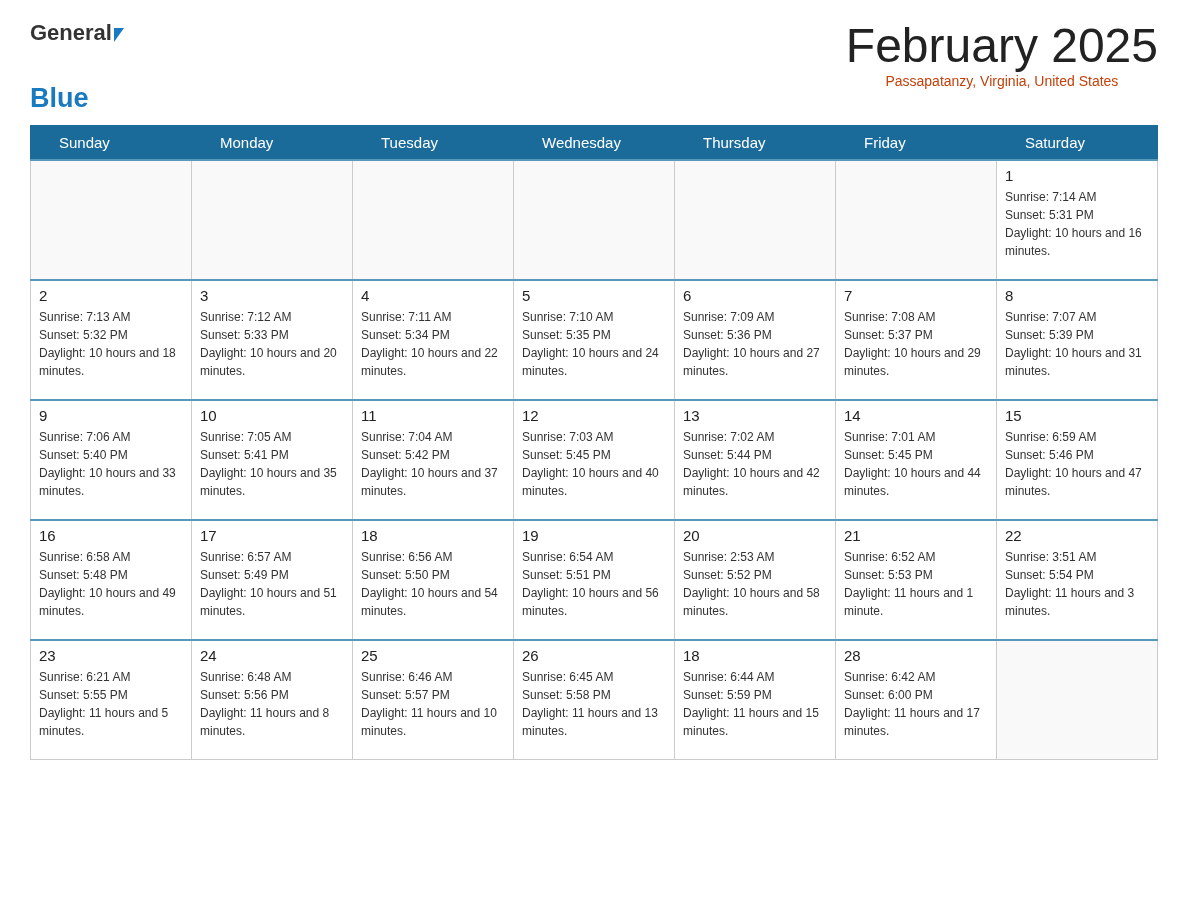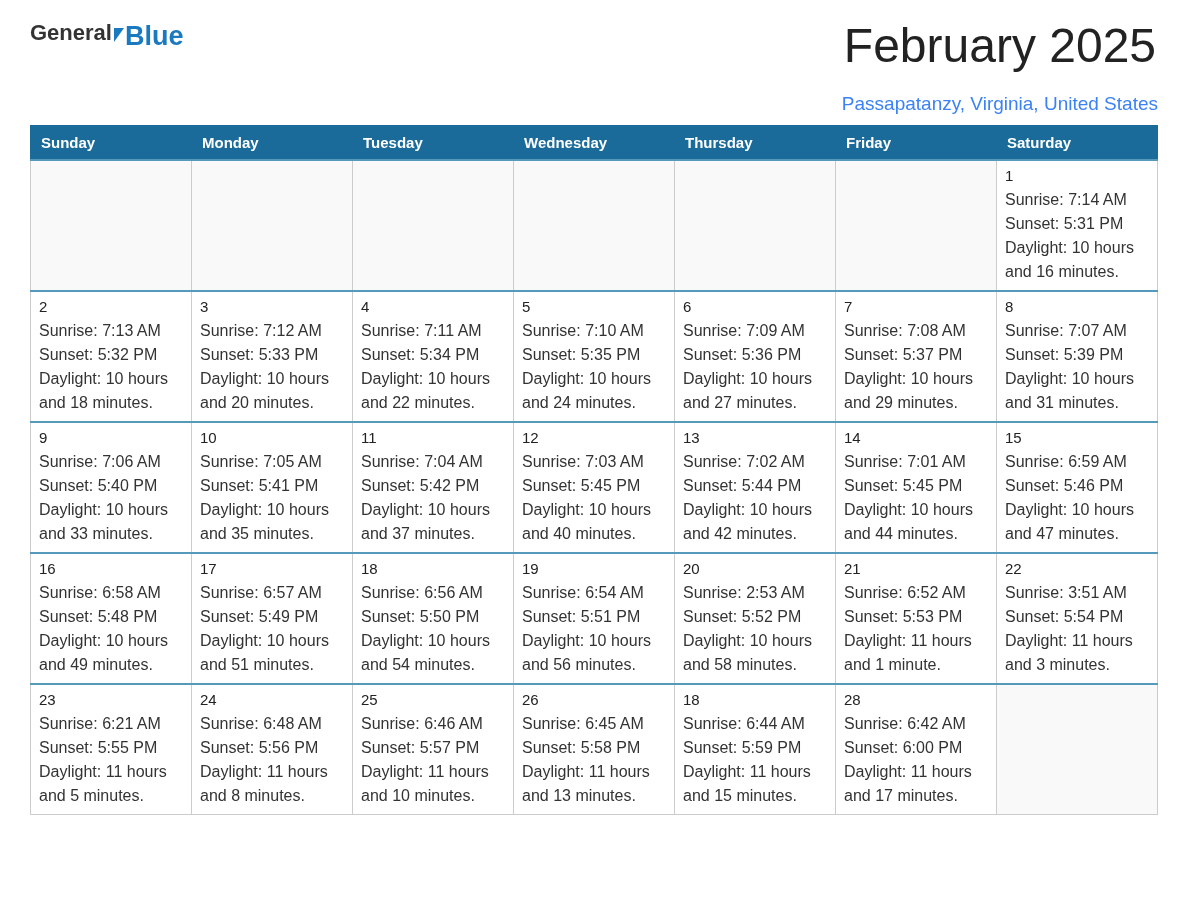--- a/index.html
+++ b/index.html
@@ -11,21 +11,23 @@
       min-height: 918px;
     }
     .header {
       display: flex;
       justify-content: space-between;
       align-items: flex-start;
       margin-bottom: 10px;
     }
     .logo {
       display: flex;
+      flex-direction: column;
       align-items: flex-start;
+      gap: 36px;
     }
     .logo-text {
       display: flex;
       align-items: center;
       font-size: 22px;
       font-weight: bold;
       color: #333;
     }
     .logo-general { color: #333; }
     .logo-arrow {
@@ -45,36 +47,36 @@
     .title-section {
       text-align: center;
     }
     .month-title {
       font-size: 48px;
       font-weight: normal;
       color: #222;
       line-height: 1.1;
     }
     .location-title {
-      font-size: 19px;
-      color: #3b82f6;
-      margin-top: 20px;
+      font-size: 14px;
+      color: #c2410c;
+      margin-top: 0;
     }
     .calendar {
       width: 100%;
       border-collapse: collapse;
       margin-top: 10px;
     }
     .calendar th {
       background-color: #1a6b9a;
       color: #fff;
-      padding: 8px 10px;
+      padding: 8px 28px;
       text-align: left;
       font-size: 15px;
-      font-weight: bold;
+      font-weight: normal;
       border: 1px solid #1a6b9a;
     }
     .calendar td {
       vertical-align: top;
       border: 1px solid #ccc;
       padding: 6px 8px;
       font-size: 12.5px;
       color: #333;
       width: 14.28%;
       min-height: 110px;
@@ -84,21 +86,21 @@
       border-top: 2px solid #5599bb;
     }
     .day-number {
       font-size: 15px;
       font-weight: normal;
       color: #222;
       display: block;
       margin-bottom: 4px;
     }
     .day-info {
-      font-size: 16px;
+      font-size: 12px;
       color: #333;
       line-height: 1.5;
     }
     .empty-cell {
       background: #f9f9f9;
     }
     .calendar thead th:first-child { border-left: 1px solid #1a6b9a; }
   </style>
 </head>
 <body>

